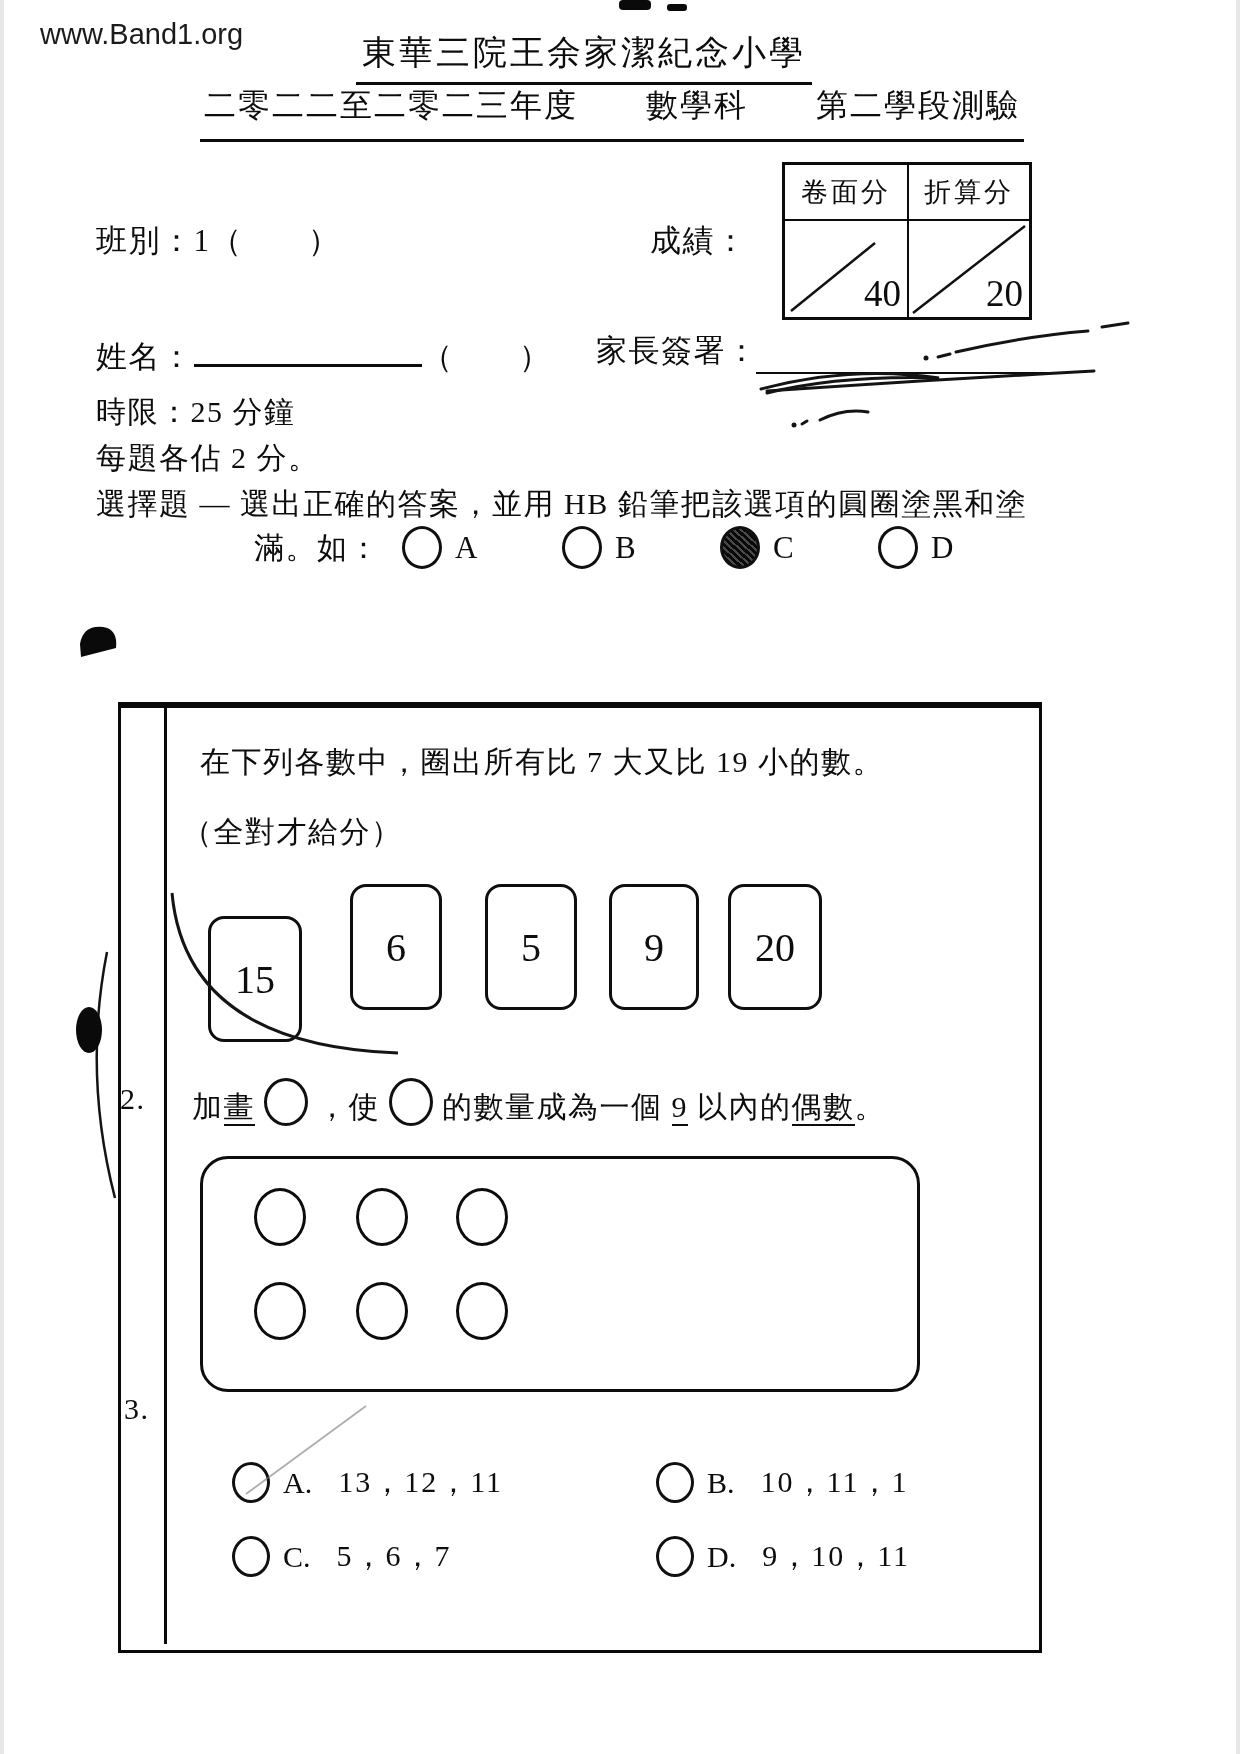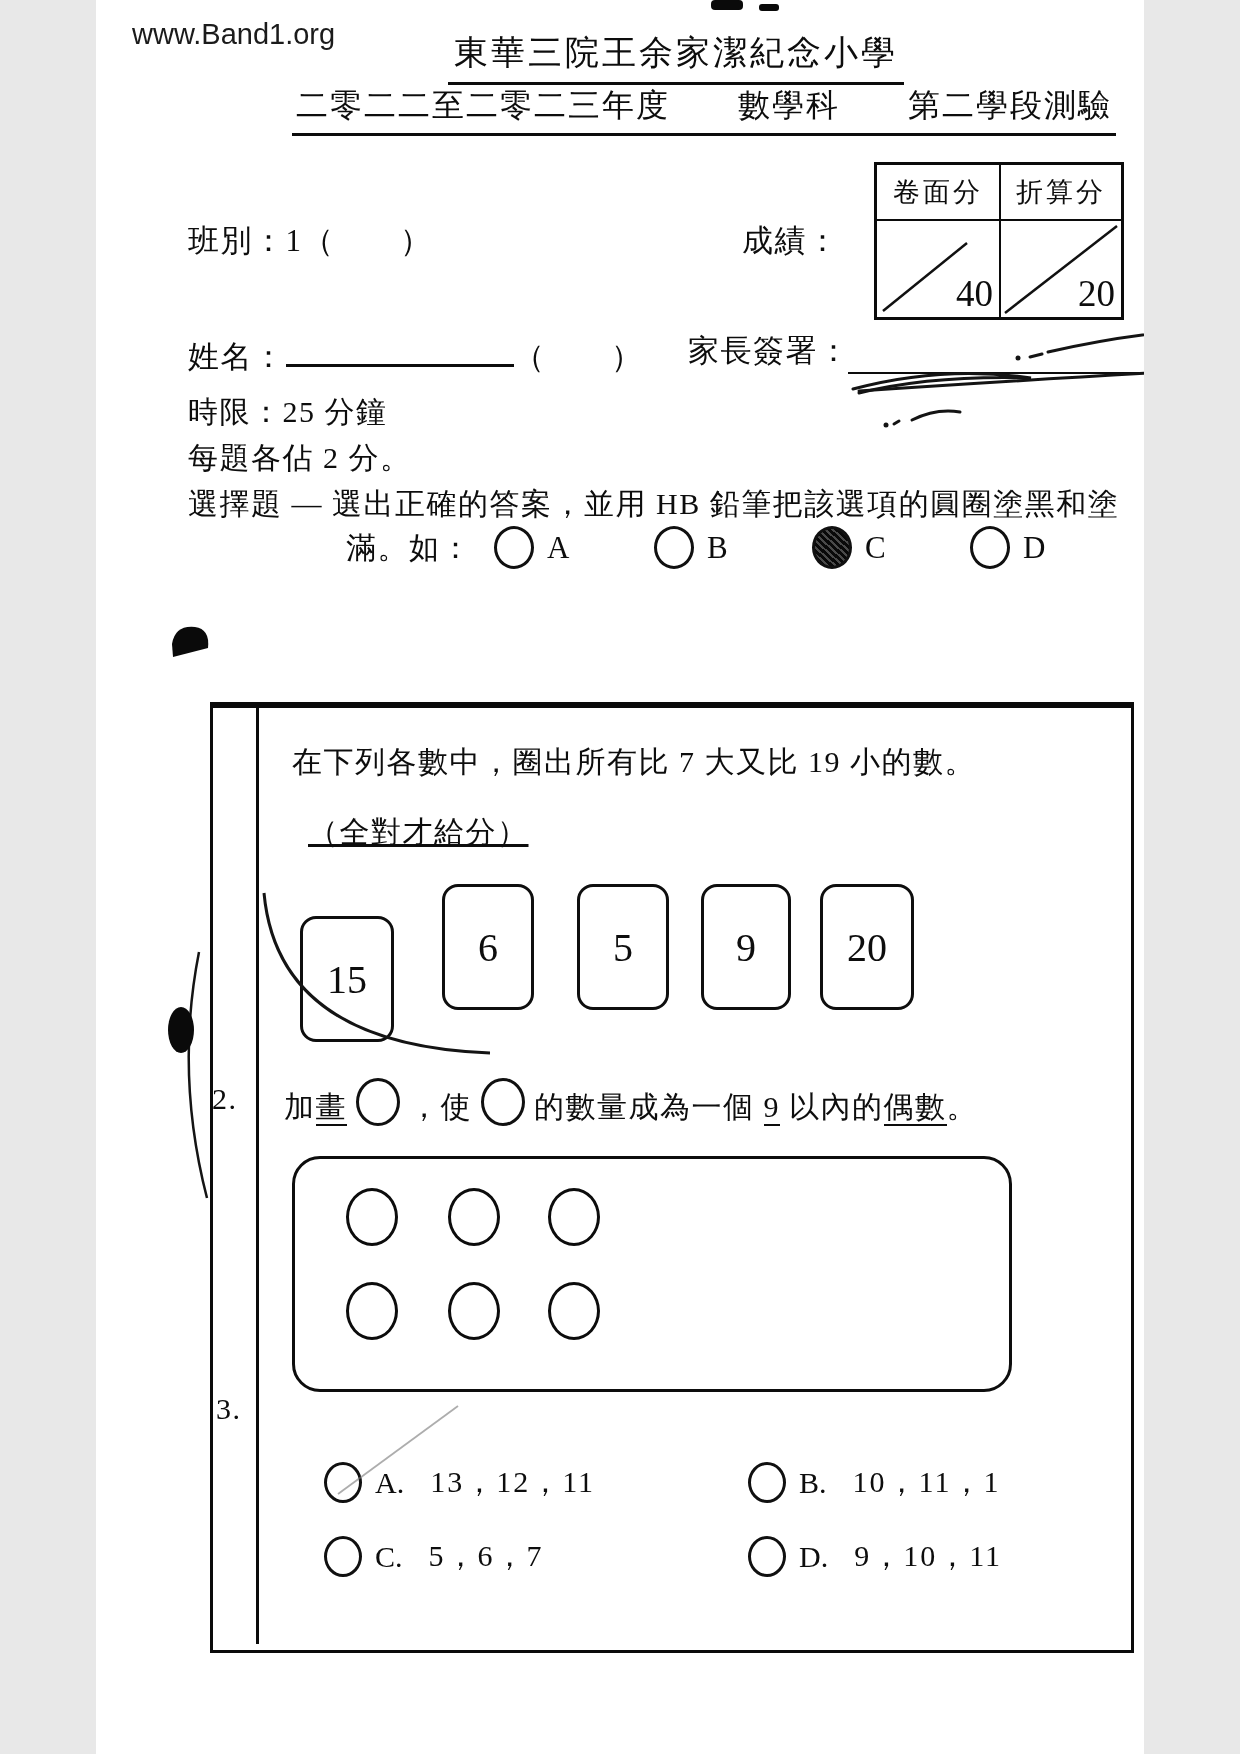--- a/index.html
+++ b/index.html
@@ -1,26 +1,26 @@
 <!DOCTYPE html>
 <html><head>
 <meta charset="utf-8">
 <style>
   html,body{margin:0;padding:0;background:#e8e8e8;}
   #page{
-    position:relative;width:1048px;height:1754px;background:#ffffff;
+    position:relative;width:1232px;height:1754px;background:#ffffff;
     font-family:"Liberation Serif","DejaVu Serif",serif;color:#0d0d0d;
     overflow:hidden;margin:0 auto;
   }
   .abs{position:absolute;}
   .txt{font-size:30px;letter-spacing:1.5px;white-space:nowrap;color:#0d0d0d;}
   .u{border-bottom:2.5px solid #0d0d0d;padding-bottom:1px;}
   .watermark{font-family:"Liberation Sans","DejaVu Sans",sans-serif;font-size:29px;color:#1b1b1b;letter-spacing:0;}
   .title{font-size:34px;letter-spacing:3px;border-bottom:3px solid #0c0c0c;padding:0 6px 6px 6px;white-space:nowrap;}
-  .subtitle{font-size:32px;letter-spacing:2px;border-bottom:3px solid #0c0c0c;padding:0 4px 5px 4px;white-space:nowrap;}
+  .subtitle{font-size:32px;letter-spacing:2px;border-bottom:3px solid #0c0c0c;padding:0 4px 11px 4px;white-space:nowrap;}
   
   .score-table{border:3px solid #0b0b0b;display:grid;grid-template-columns:122px 122px;grid-template-rows:54px 98px;background:#fff;}
   .score-cell{position:relative;border-left:2.5px solid #0b0b0b;border-top:2.5px solid #0b0b0b;}
   .score-cell.first-col{border-left:none;}
   .score-cell.header-row{border-top:none;display:flex;align-items:center;justify-content:center;font-size:27px;letter-spacing:3px;}
   .score-num{position:absolute;right:6px;bottom:2px;font-size:37px;}
   
   .blank{display:inline-block;border-bottom:3px solid #0d0d0d;vertical-align:baseline;}
   
   .mc-opt{display:flex;align-items:center;gap:13px;}
@@ -97,21 +97,21 @@
   <div class="abs mc-opt" style="left:874px;top:526px;">
     <span class="mc-circle"></span>
     <span class="mc-letter">D</span>
   </div>
 
 
   <div class="abs main-box" style="left:114px;top:702px;width:918px;height:942px;"></div>
   <div class="abs q-divider" style="left:160px;top:702px;width:3px;height:942px;"></div>
 
   <div class="abs txt" style="left:196px;top:742px;">在下列各數中，圈出所有比 7 大又比 19 小的數。</div>
-  <div class="abs txt" style="left:212px;top:812px;text-decoration:underline;">（全對才給分）</div>
+  <div class="abs txt" style="left:178px;top:812px;">（全對才給分）</div>
 
   <div class="abs num-card" style="left:204px;top:884px;width:88px;height:120px;margin-top:32px;">
       <span>15</span>
     </div>
   <div class="abs num-card" style="left:346px;top:884px;width:86px;height:120px;">
       <span>6</span>
     </div>
   <div class="abs num-card" style="left:481px;top:884px;width:86px;height:120px;">
       <span>5</span>
     </div>

